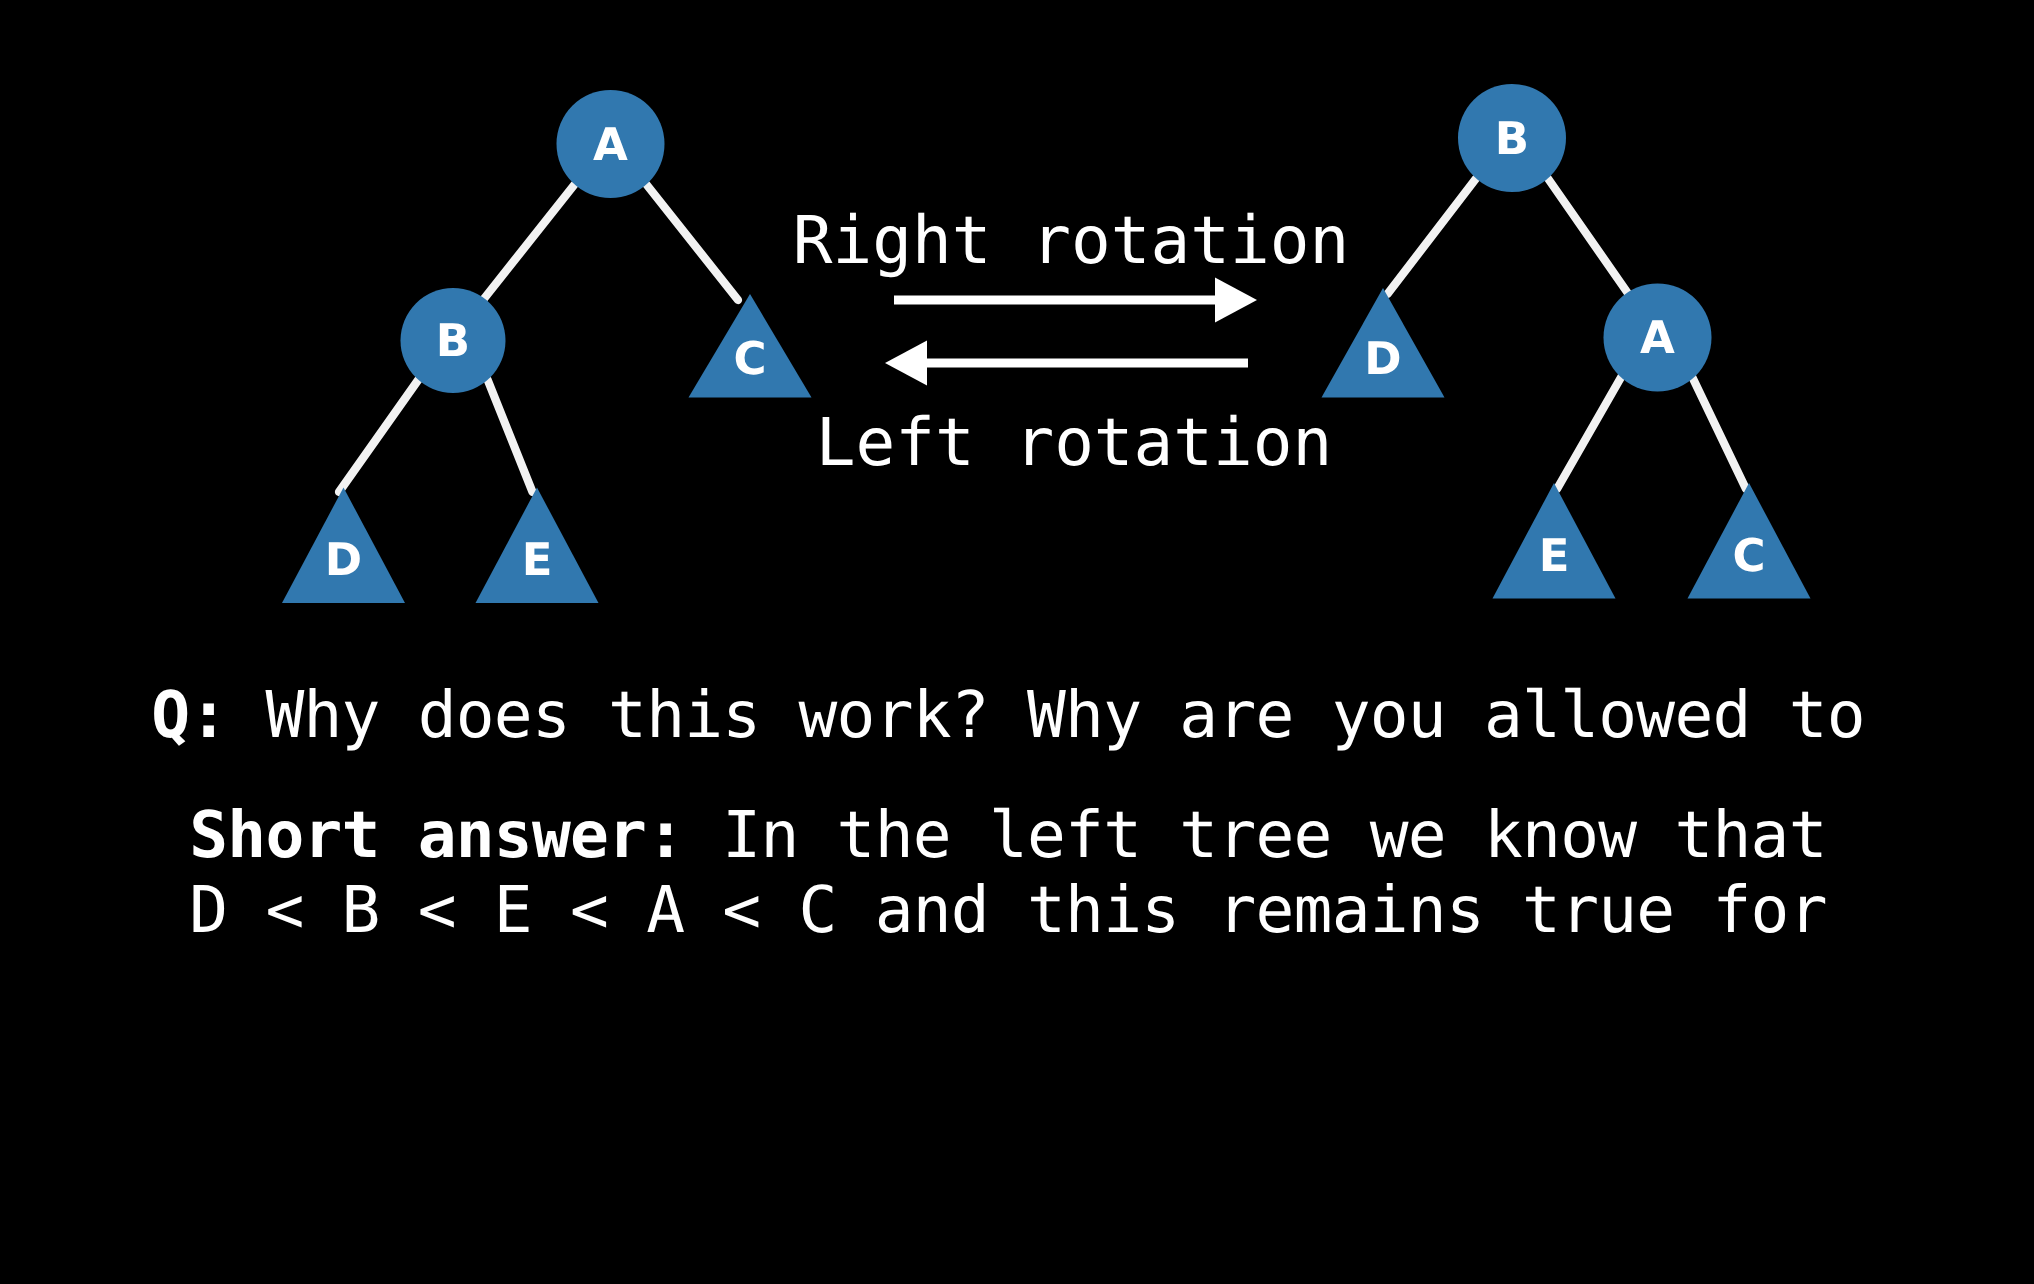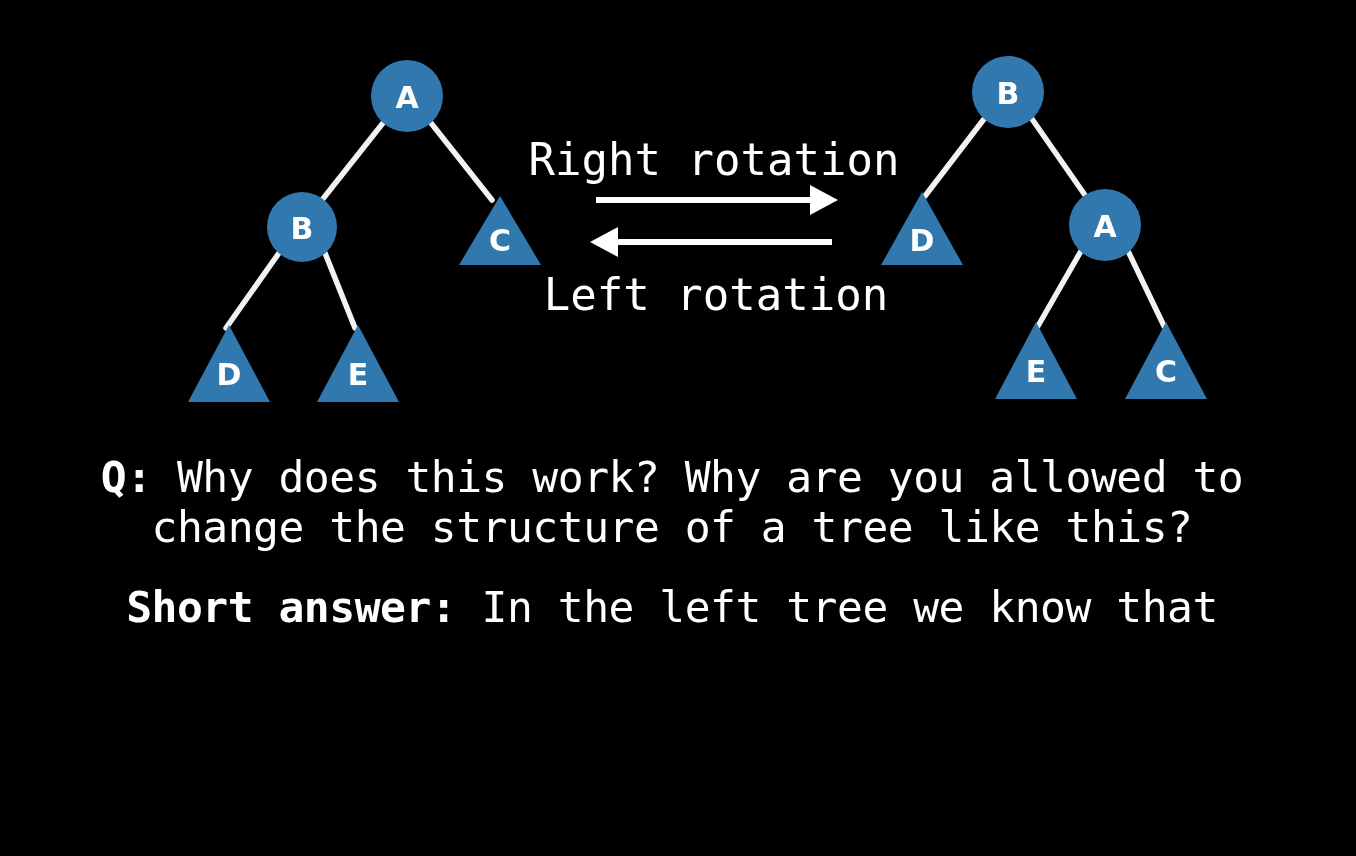--- a/index.html
+++ b/index.html
@@ -195,22 +195,22 @@
         </g>
       </g>
 
     </svg>
   </div>
 
   <div id="text-block">
 
     <p class="para" id="para-question">
       <span class="tline"><span class="lead">Q:</span><span> Why does this work? Why are you allowed to</span></span>
-      <span class="tline">change the structure of a tree like this?</span>
     </p>
 
     <p class="para" id="para-answer">
       <span class="tline"><span class="lead">Short answer:</span><span> In the left tree we know that</span></span>
+      <span class="tline">D &lt; B &lt; E &lt; A &lt; C and this remains true for</span>
     </p>
 
   </div>
 
 </div>
 
 </body></html>

